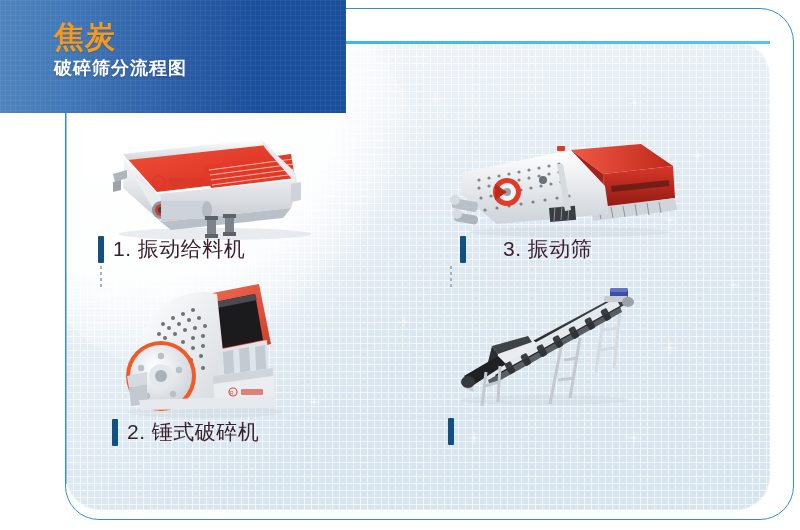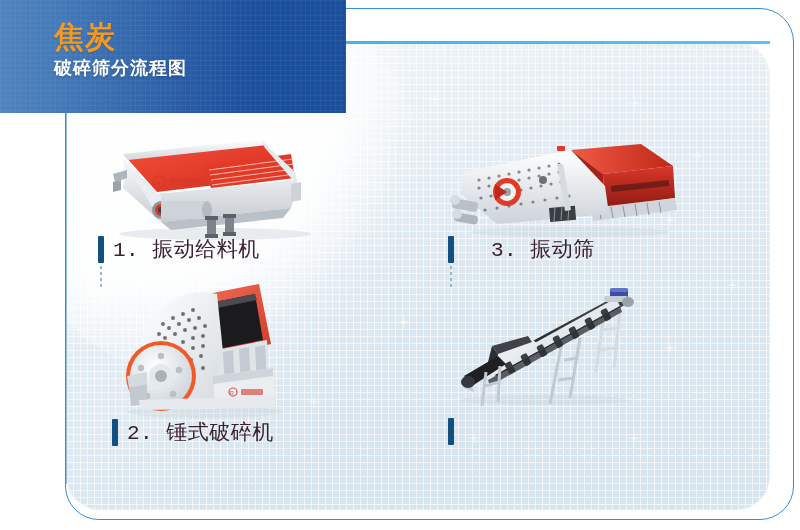--- a/index.html
+++ b/index.html
@@ -103,21 +103,21 @@
   .cell .art{position:absolute;left:0;top:0;}
   .label{
     position:absolute;display:flex;align-items:center;gap:9px;
     z-index:6;
   }
   .label .bar{
     width:6px;height:27px;background:#12507f;border-radius:1px;flex:none;
   }
   .label .txt{
     color:#3b2030;font-size:21px;letter-spacing:.5px;white-space:nowrap;
-    font-family:Liberation Mono, monospace;
+    font-family:Liberation Sans, sans-serif;
   }
   
   .dots{
     position:absolute;width:2px;z-index:5;
     background-image:linear-gradient(to bottom,#9fb4c4 50%,rgba(0,0,0,0) 0%);
     background-size:2px 6px;background-repeat:repeat-y;
   }
 </style>
 </head>
 <body>
@@ -337,21 +337,21 @@
           <line x1="117" y1="78" x2="116" y2="92"></line>
         <line x1="124" y1="78" x2="123" y2="92"></line>
       </g>
     </g>
 
     <polygon points="112,36 118,36 126,82 120,83" fill="#d6dbe0"></polygon>
 
     <rect x="112" y="18" width="8" height="5" rx="1" fill="#e23a26"></rect>
   </svg>
 </div>
-<div class="label" style="left:448px;top:235px;gap:37px;">
+<div class="label" style="left:460px;top:235px;gap:37px;">
   <span class="bar"></span>
   <span class="txt">3. 振动筛</span>
 </div>
 <div class="dots" style="left:450px;top:266px;height:22px;"></div>
 
 <div class="cell" style="left:105px;top:272px;width:200px;height:148px;">
   <svg class="art" width="200" height="148" viewBox="0 0 200 148">
     <defs>
       <linearGradient id="hcBody" x1="0" y1="0" x2="1" y2="1">
         <stop offset="0" stop-color="#ffffff"></stop>

